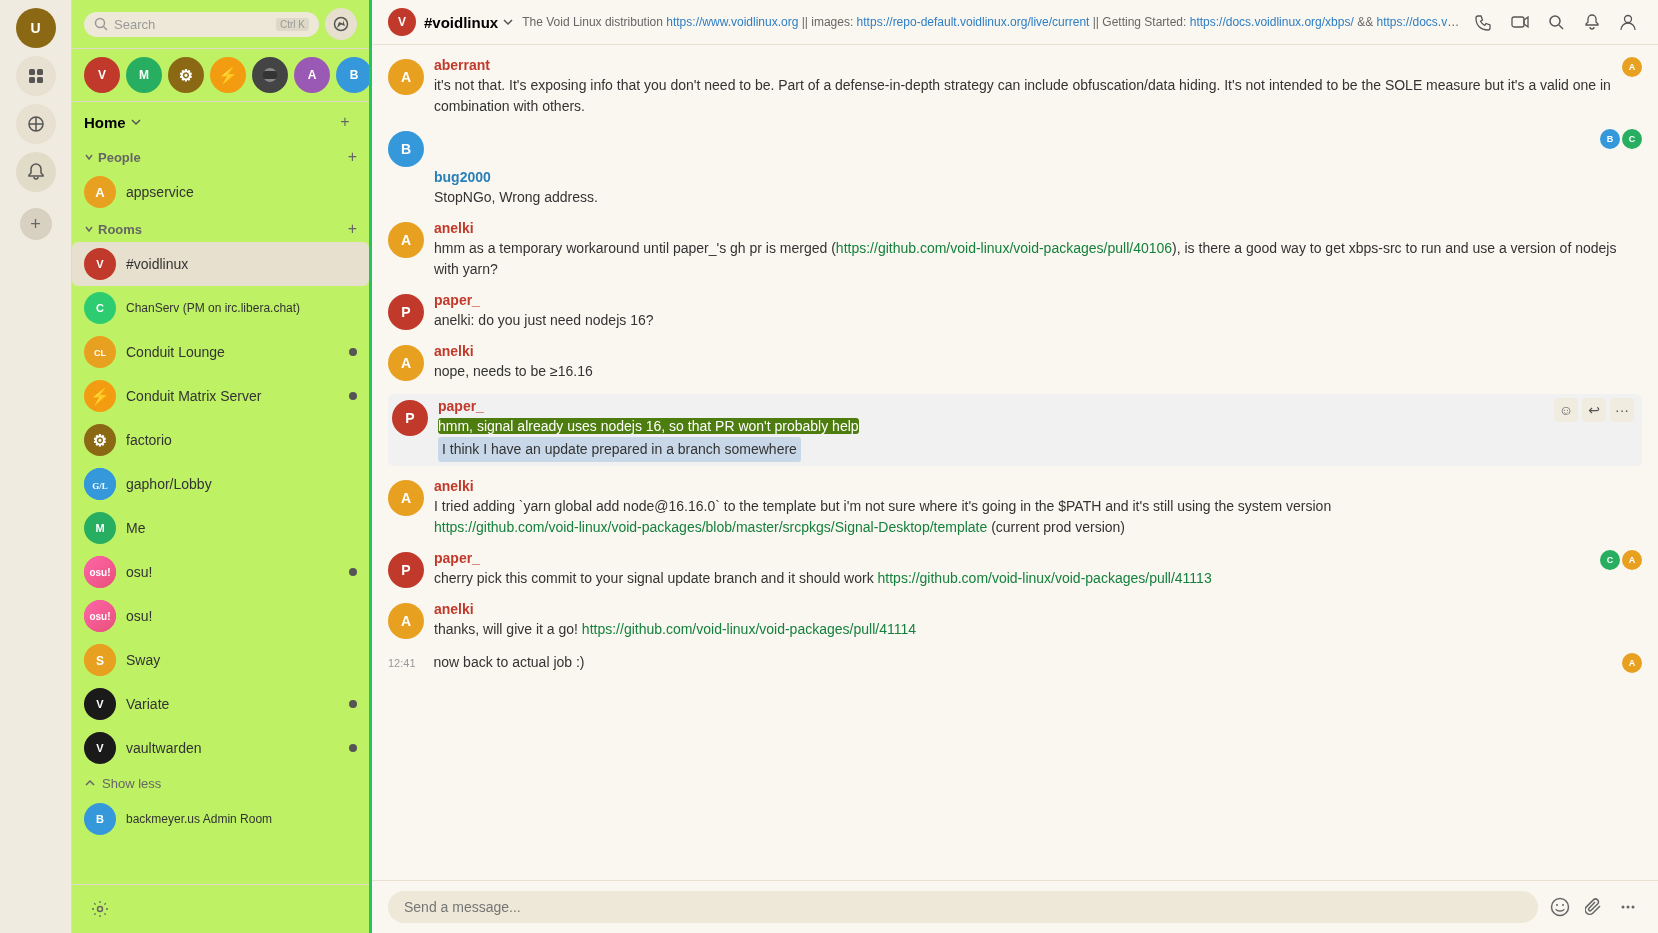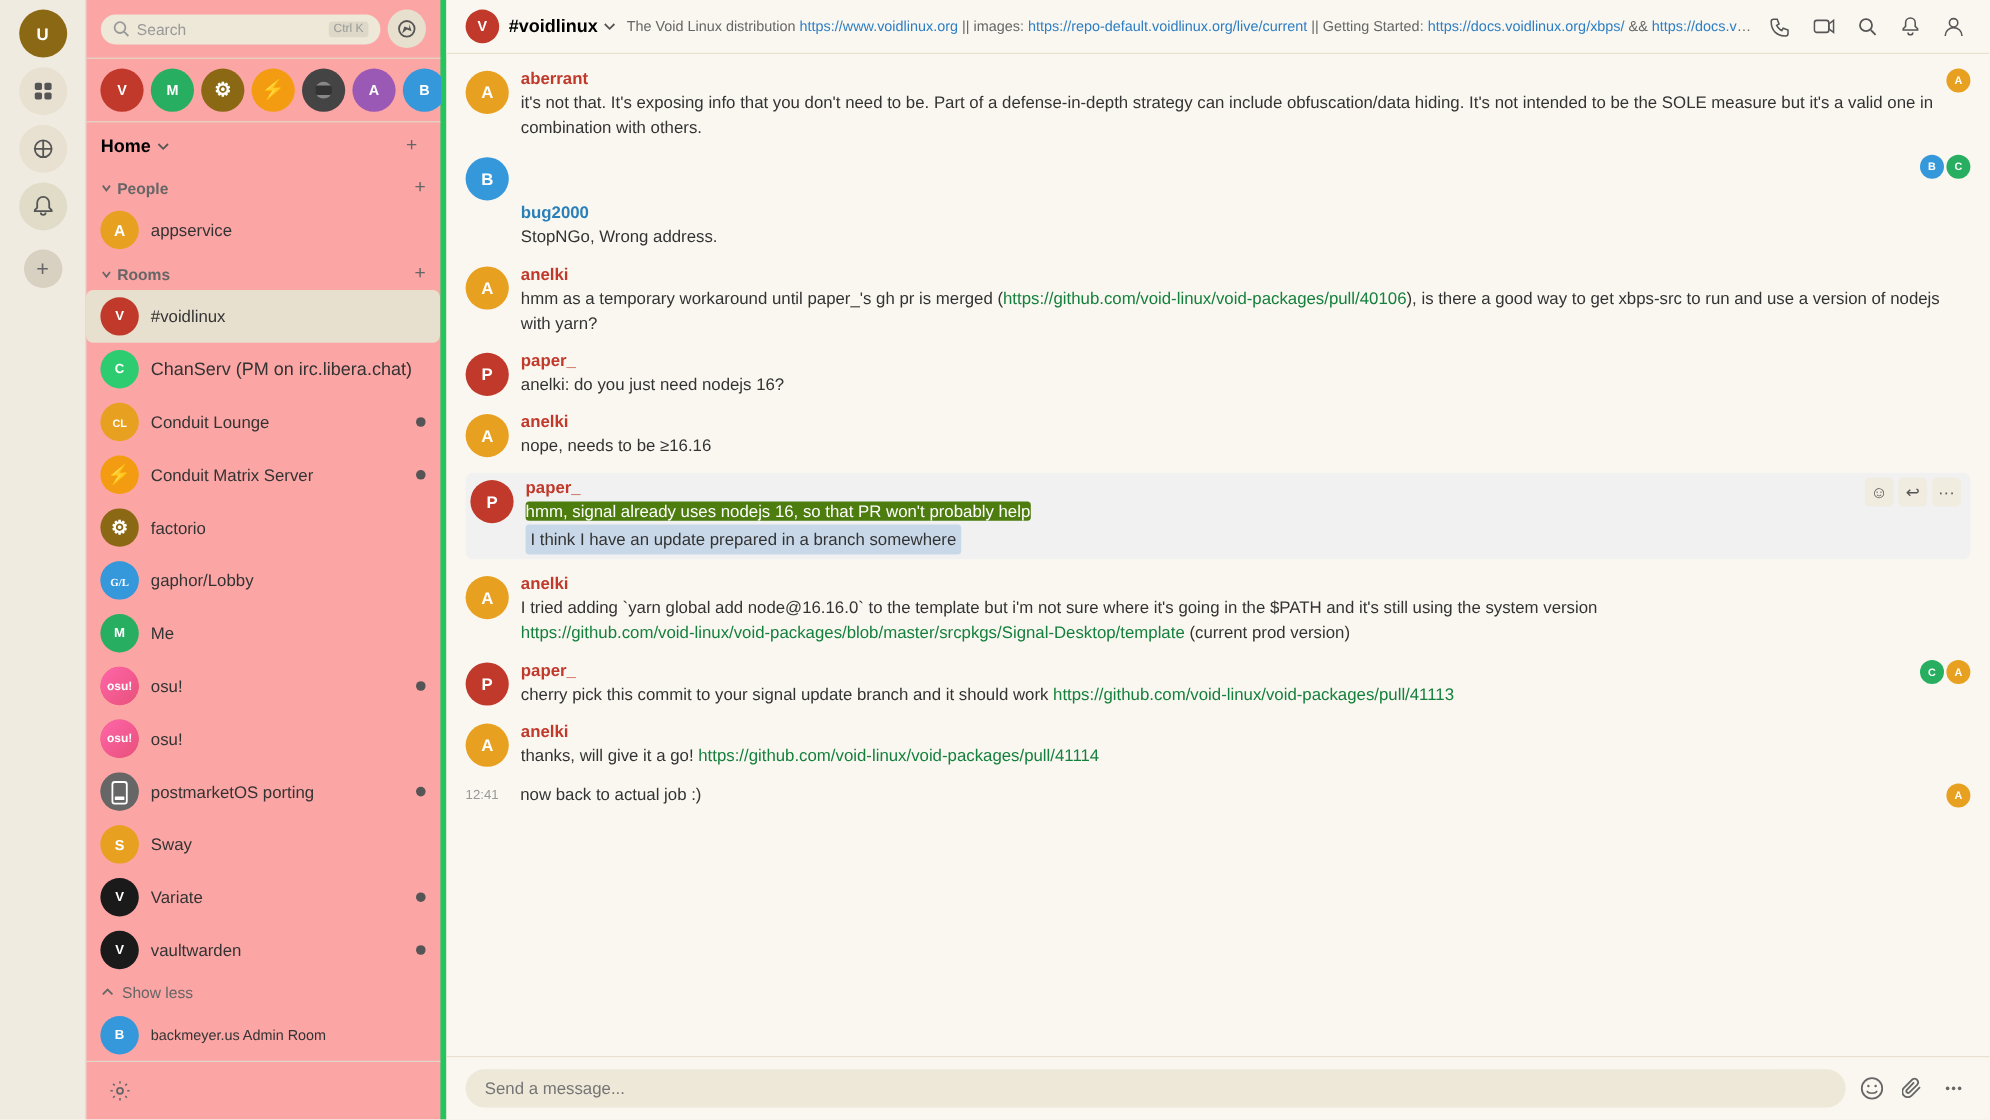--- a/index.html
+++ b/index.html
@@ -5,21 +5,21 @@
     * { box-sizing: border-box; margin: 0; padding: 0; }
     body { font-family: -apple-system, BlinkMacSystemFont, 'Segoe UI', sans-serif; background: #f5f0e8; display: flex; height: 933px; overflow: hidden; font-size: 14px; }
 
     
     .sidebar-outer { width: 72px; background: #f0ebe0; display: flex; flex-direction: column; align-items: center; padding: 8px 0; border-right: 1px solid #e0d8c8; flex-shrink: 0; }
     .sidebar-avatar { width: 40px; height: 40px; border-radius: 50%; margin-bottom: 8px; cursor: pointer; display: flex; align-items: center; justify-content: center; font-weight: bold; font-size: 14px; color: #fff; }
     .sidebar-icon-btn { width: 40px; height: 40px; border-radius: 50%; margin-bottom: 8px; cursor: pointer; display: flex; align-items: center; justify-content: center; background: #e8e0d0; }
     .sidebar-add { width: 32px; height: 32px; border-radius: 50%; background: #d8d0c0; display: flex; align-items: center; justify-content: center; cursor: pointer; margin-top: 8px; color: #666; font-size: 18px; }
 
     
-    .panel { width: 300px; background: #fca5a5; display: flex; flex-direction: column; border-right: 5px solid #22c55e; flex-shrink: 0; }
+    .panel { width: 300px; background: #bef264; display: flex; flex-direction: column; border-right: 3px solid #22c55e; flex-shrink: 0; }
     .search-bar { display: flex; align-items: center; padding: 8px 12px; border-bottom: 1px solid #e0d8c8; gap: 6px; }
     .search-input-wrap { flex: 1; background: #eee8d8; border: none; border-radius: 20px; padding: 5px 10px; display: flex; align-items: center; gap: 6px; cursor: pointer; }
     .kbd { font-size: 10px; color: #999; background: #ddd8c8; border-radius: 3px; padding: 1px 4px; }
     .compass-btn { width: 32px; height: 32px; border-radius: 50%; background: #e8e0ce; display: flex; align-items: center; justify-content: center; cursor: pointer; }
 
     .quick-avatars { display: flex; gap: 6px; padding: 8px 12px; overflow-x: auto; border-bottom: 1px solid #e0d8c8; }
     .qa { width: 36px; height: 36px; border-radius: 50%; cursor: pointer; display: flex; align-items: center; justify-content: center; font-weight: bold; font-size: 12px; color: #fff; flex-shrink: 0; }
 
     .home-header { display: flex; align-items: center; justify-content: space-between; padding: 8px 12px; }
     .home-label { font-weight: 600; font-size: 15px; display: flex; align-items: center; gap: 4px; cursor: pointer; }
@@ -179,21 +179,21 @@
       </div>
       <div class="section-add">+</div>
     </div>
 
     <div class="room-item active">
       <div class="room-avatar" style="background:#c0392b;">V</div>
       <span class="room-name">#voidlinux</span>
     </div>
     <div class="room-item">
       <div class="room-avatar" style="background:#2ecc71;">C</div>
-      <span class="room-name" style="font-size:15px;">ChanServ (PM on irc.libera.chat)</span>
+      <span class="room-name" style="font-size:12px;">ChanServ (PM on irc.libera.chat)</span>
     </div>
     <div class="room-item">
       <div class="room-avatar" style="background:#e8a020;">
         <svg width="22" height="22" viewBox="0 0 22 22">
             <rect width="22" height="22" rx="11" fill="#e8a020"></rect>
             <text x="11" y="15" text-anchor="middle" fill="#fff" font-size="9" font-weight="bold">CL</text>
           </svg>
       </div>
       <span class="room-name">Conduit Lounge</span>
       <div class="unread-dot"></div>
@@ -225,31 +225,20 @@
         <div style="width:100%;height:100%;background:linear-gradient(135deg,#ff66aa,#e8507a);border-radius:50%;display:flex;align-items:center;justify-content:center;font-size:10px;font-weight:bold;color:#fff;">osu!</div>
       </div>
       <span class="room-name">osu!</span>
       <div class="unread-dot"></div>
     </div>
     <div class="room-item">
       <div class="room-avatar" style="background:#e8507a;">
         <div style="width:100%;height:100%;background:linear-gradient(135deg,#ff66aa,#e8507a);border-radius:50%;display:flex;align-items:center;justify-content:center;font-size:10px;font-weight:bold;color:#fff;">osu!</div>
       </div>
       <span class="room-name">osu!</span>
-    </div>
-    <div class="room-item">
-      <div class="room-avatar" style="background:#666;">
-        <svg width="32" height="32" viewBox="0 0 32 32">
-            <rect width="32" height="32" rx="16" fill="#666"></rect>
-            <rect x="10" y="8" width="12" height="18" rx="2" fill="none" stroke="#fff" stroke-width="1.5"></rect>
-            <rect x="12" y="20" width="8" height="3" rx="0.5" fill="#fff"></rect>
-          </svg>
-      </div>
-      <span class="room-name">postmarketOS porting</span>
-      <div class="unread-dot"></div>
     </div>
     <div class="room-item">
       <div class="room-avatar" style="background:#e8a020;">
         <svg width="32" height="32" viewBox="0 0 32 32">
             <rect width="32" height="32" rx="16" fill="#e8a020"></rect>
             <text x="16" y="21" text-anchor="middle" fill="#fff" font-size="12" font-weight="bold">S</text>
           </svg>
       </div>
       <span class="room-name">Sway</span>
     </div>

